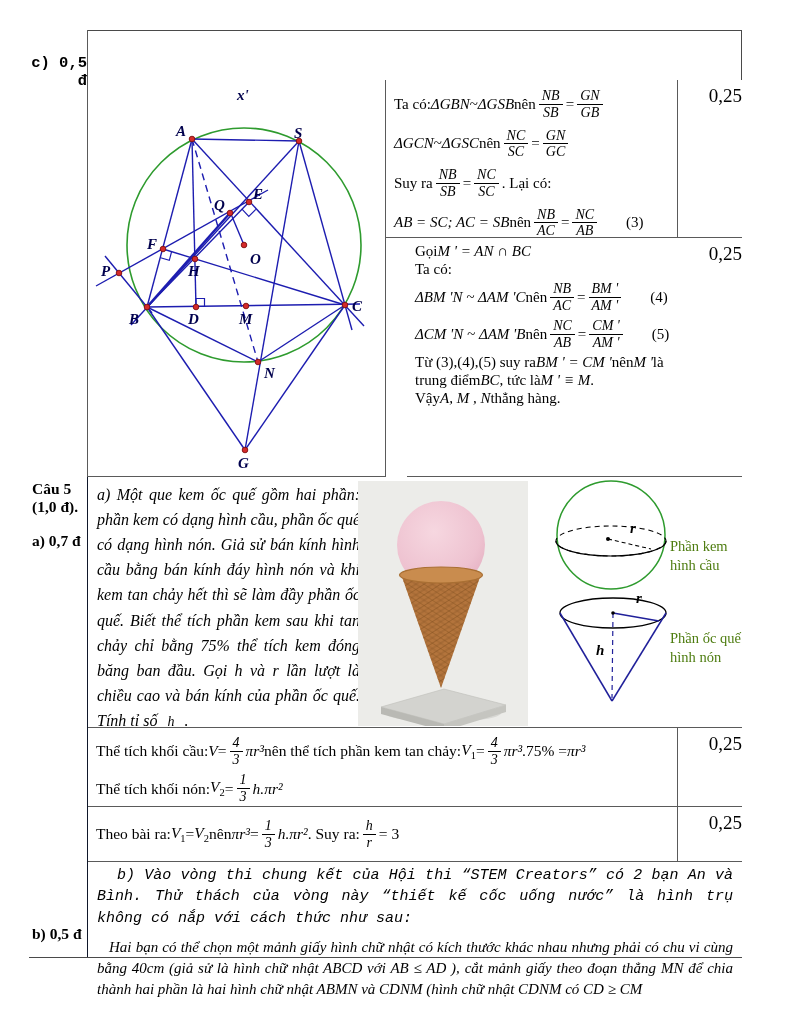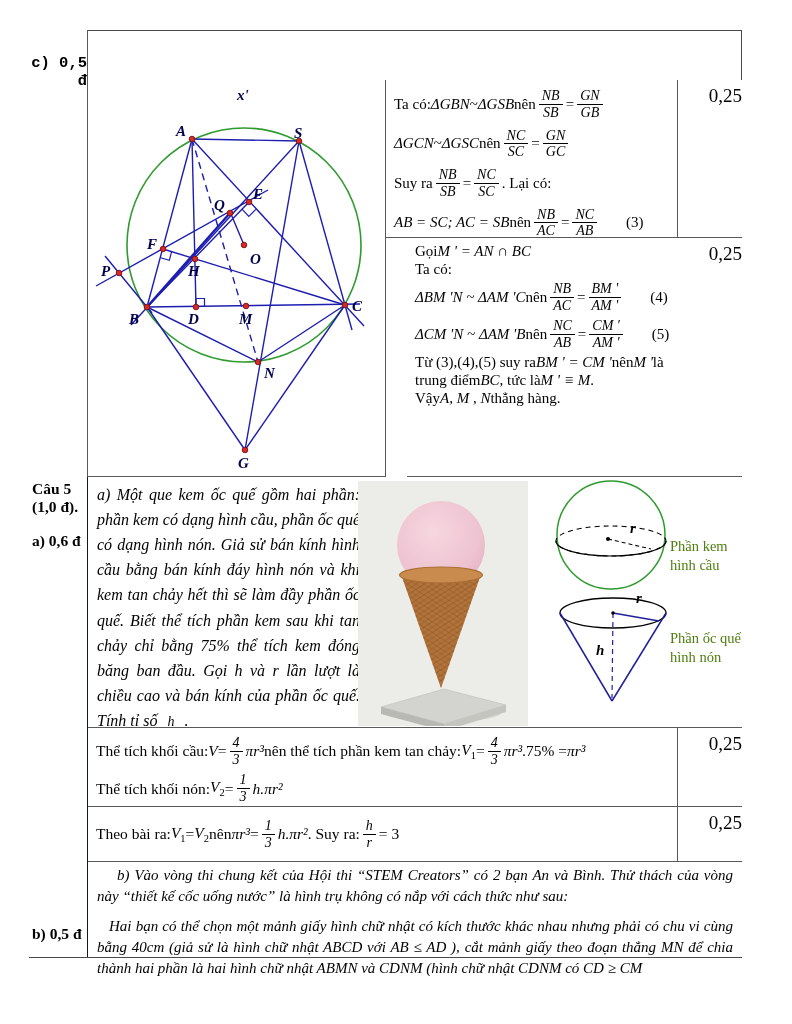--- a/index.html
+++ b/index.html
@@ -39,21 +39,21 @@
 <div class="page">
   <div class="sheet"></div>
 
   <div class="cell b-r" style="left:29px;top:30px;width:59px;height:447px;">
     <div class="lbl" style="padding-top:24px;text-align:right;font-family:Liberation Mono, monospace;">c) 0,5 đ</div>
   </div>
 
   <div class="cell" style="left:29px;top:477px;width:59px;height:480px;border-right:1px solid #0f172a;">
     <div class="lbl" style="padding:3px 0 0 3px;">Câu 5</div>
     <div class="lbl" style="padding:0 0 0 3px;">(1,0 đ).</div>
-    <div class="lbl" style="padding:16px 0 0 3px;">a) 0,6 đ</div>
+    <div class="lbl" style="padding:16px 0 0 3px;">a) 0,7 đ</div>
     <div class="lbl" style="position:absolute;left:3px;top:448px;">b) 0,5 đ</div>
   </div>
 
 
   <div class="cell b-r b-b" style="left:88px;top:80px;width:298px;height:397px;">
     <div style="position:relative;width:298px;height:397px;">
       <svg width="298" height="397" viewBox="0 0 298 397">
         <circle cx="156" cy="165" r="117" fill="none" stroke="#2e9b2e" stroke-width="1.6"></circle>
         <g stroke="#1d1db0" stroke-width="1.4" fill="none">
           <line x1="104" y1="59" x2="211" y2="61"></line>
@@ -355,17 +355,17 @@
         </span>
         <span> = 3</span>
       </div>
     </div>
   <div class="cell b-b score" style="left:678px;top:807px;width:64px;height:55px;">
     <span>0,25</span>
   </div>
 
   <div class="cell" style="left:88px;top:862px;width:654px;height:95px;">
     <div class="btext" style="padding:3px 9px 0 9px;">
-      <p style="text-indent:20px;">b) Vào vòng thi chung kết của Hội thi “STEM Creators” có 2 bạn An và Bình. Thử thách của vòng này “thiết kế cốc uống nước”  là hình trụ không có nắp với cách thức như sau:</p>
+      <p style="text-indent:20px;font-family:Liberation Mono, monospace;">b) Vào vòng thi chung kết của Hội thi “STEM Creators” có 2 bạn An và Bình. Thử thách của vòng này “thiết kế cốc uống nước”  là hình trụ không có nắp với cách thức như sau:</p>
       <p style="text-indent:12px;margin-top:8px;">Hai bạn có thể chọn một mảnh giấy hình chữ nhật có kích thước khác nhau nhưng phải có chu vi cùng bằng 40cm (giả sử là hình chữ nhật  ABCD  với  AB ≤ AD ), cắt mảnh giấy theo đoạn thẳng  MN để chia thành hai phần là hai hình chữ nhật  ABMN  và CDNM  (hình chữ nhật CDNM  có CD ≥ CM</p>
     </div>
   </div>
 </div>
 
 </body></html>

